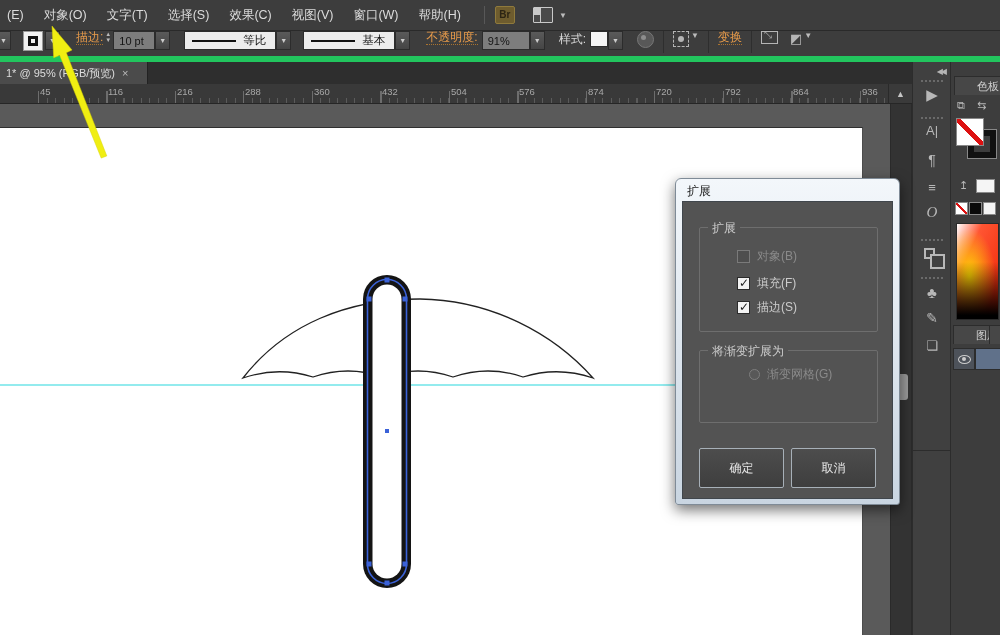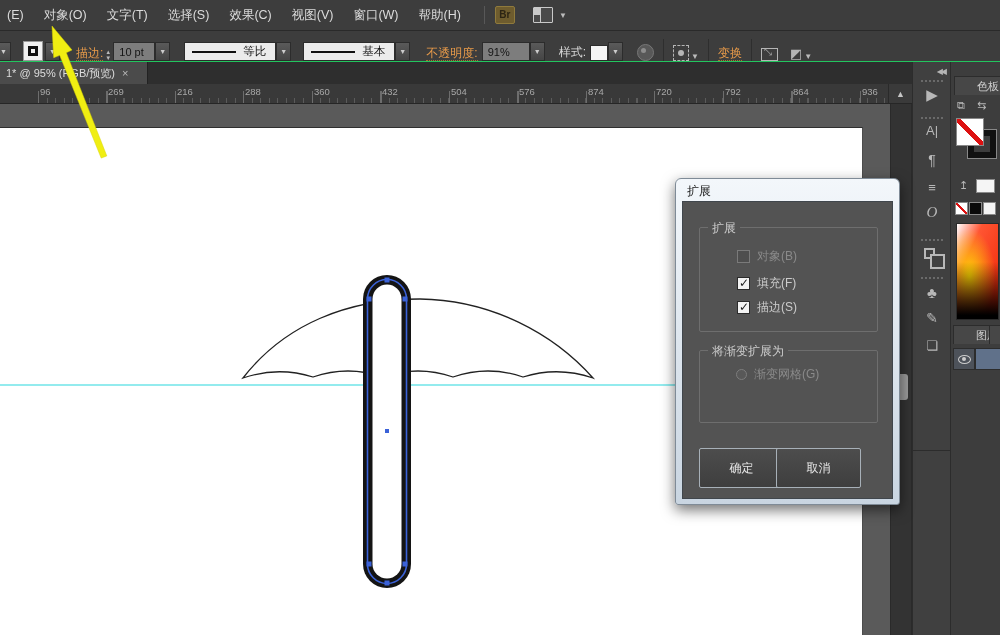--- a/index.html
+++ b/index.html
@@ -10,21 +10,21 @@
   .menubar { position:absolute; left:0; top:0; width:1000px; height:30px; background:#3d3d3d; display:flex; align-items:center; }
   .menu-item { color:#dcdcdc; font-size:12.5px; padding:0 7px; margin-right:6px; height:30px; line-height:30px; cursor:default; }
   .menubar-sep { width:1px; height:18px; background:#585858; margin:0 10px; }
   .br-badge { width:20px; height:18px; background:#6e5c2e; border:1px solid #8f7a3c; border-radius:2px; color:#2c2413; font-size:10px; font-weight:bold; text-align:center; line-height:16px; margin-right:18px; }
   .ws-icon { width:20px; height:16px; border:1px solid #c9c9c9; border-radius:1px; position:relative; margin-right:4px; background:#4a4a4a; }
   .ws-icon::before { content:""; position:absolute; left:6px; top:0; bottom:0; width:1px; background:#c9c9c9; }
   .ws-icon::after { content:""; position:absolute; left:0; top:0; width:6px; height:7px; background:#c9c9c9; }
   .dd-caret { color:#bbbbbb; font-size:8px; margin-left:2px; }
 
   
-  .controlbar { position:absolute; left:0; top:30px; width:1000px; height:32px; background:#3d3d3d; border-top:1px solid #2a2a2a; border-bottom:1px solid #22c55e; display:flex; align-items:flex-end; }
+  .controlbar { position:absolute; left:0; top:30px; width:1000px; height:32px; background:#3d3d3d; border-top:1px solid #2a2a2a; border-bottom:6px solid #22c55e; display:flex; align-items:flex-start; }
   .orange-link { color:#e89b4a; font-size:12px; border-bottom:1px dotted #a9732f; line-height:13px; cursor:pointer; white-space:nowrap; }
   .cb-dd { width:15px; height:19px; background:linear-gradient(#5a5a5a,#454545); border:1px solid #2c2c2c; color:#cccccc; font-size:7px; display:flex; align-items:center; justify-content:center; }
   .cb-field { height:19px; background:#7d7d7d; border:1px solid #2c2c2c; color:#151515; font-size:11px; padding:0 5px; display:flex; align-items:center; }
   .combo-white { height:19px; background:#ececec; border:1px solid #2c2c2c; color:#111111; font-size:11.5px; display:flex; align-items:center; gap:7px; padding:0 7px; }
   .stroke-line { width:44px; height:2px; background:#111111; }
   .stepper { display:flex; flex-direction:column; justify-content:center; color:#bbbbbb; font-size:6px; line-height:6px; margin:0 2px; }
   .proxy-box { width:20px; height:20px; background:#f2f2f2; border:1px solid #9a9a9a; display:flex; align-items:center; justify-content:center; }
   .proxy-box .inner { width:10px; height:10px; border:3px solid #111111; background:#f2f2f2; }
   .circle-icon { width:17px; height:17px; border-radius:50%; background:#585858; border:1px solid #777777; position:relative; }
   .circle-icon::after { content:""; position:absolute; left:3px; top:3px; width:5px; height:5px; border-radius:50%; background:#8d8d8d; }
@@ -165,22 +165,22 @@
 </div>
 
 <div class="tabbar">
   <div class="doc-tab">
     <span>1* @ 95% (RGB/预览)</span>
     <span class="close">×</span>
   </div>
 </div>
 
 <div class="ruler">
-  <span style="left:40px">96</span>
-  <span style="left:108px">269</span>
+  <span style="left:40px">45</span>
+  <span style="left:108px">116</span>
   <span style="left:177px">216</span>
   <span style="left:245px">288</span>
   <span style="left:314px">360</span>
   <span style="left:382px">432</span>
   <span style="left:451px">504</span>
   <span style="left:519px">576</span>
   <span style="left:588px">874</span>
   <span style="left:656px">720</span>
   <span style="left:725px">792</span>
   <span style="left:793px">864</span>
@@ -273,25 +273,25 @@
       <div class="opt-label">填充(F)</div>
     </div>
     <div class="opt-row" style="top:97px; left:30px;">
       <div class="checkbox checked"></div>
       <div class="opt-label">描边(S)</div>
     </div>
 
     <div class="groupbox" style="top:148px; height:73px;">
       <div class="group-legend">将渐变扩展为</div>
     </div>
-    <div class="opt-row" style="top:164px; left:29px;">
+    <div class="opt-row" style="top:164px; left:42px;">
       <div class="radio"></div>
       <div class="opt-label disabled">渐变网格(G)</div>
     </div>
 
     <button class="dlg-btn" style="left:16px; top:246px;">确定</button>
-    <button class="dlg-btn" style="left:93px; top:246px;">取消</button>
+    <button class="dlg-btn" style="left:108px; top:246px;">取消</button>
   </div>
 </div>
 
 <svg class="anno" width="130" height="175">
   <polygon points="52,26 72,50 66.3,52.7 106.8,155.9 101.2,158.1 59.7,55.3 53.7,57.7" fill="#f0ee12" stroke="#d8d400" stroke-width="0.5"></polygon>
 </svg>
 
 </body></html>

